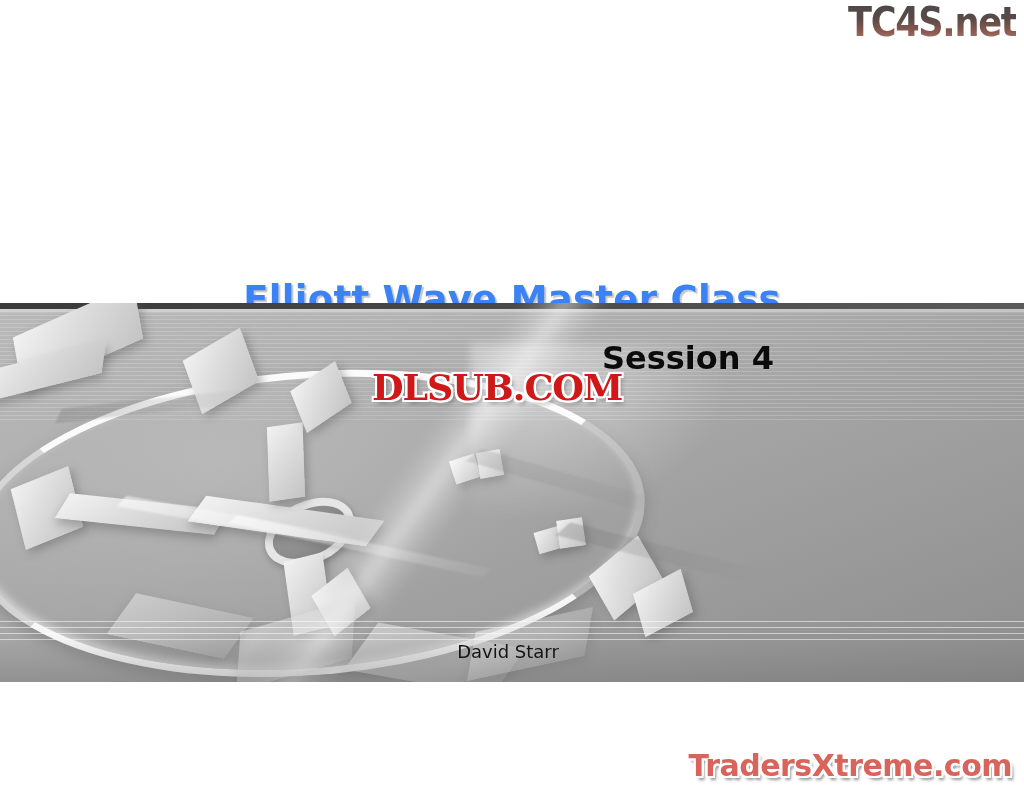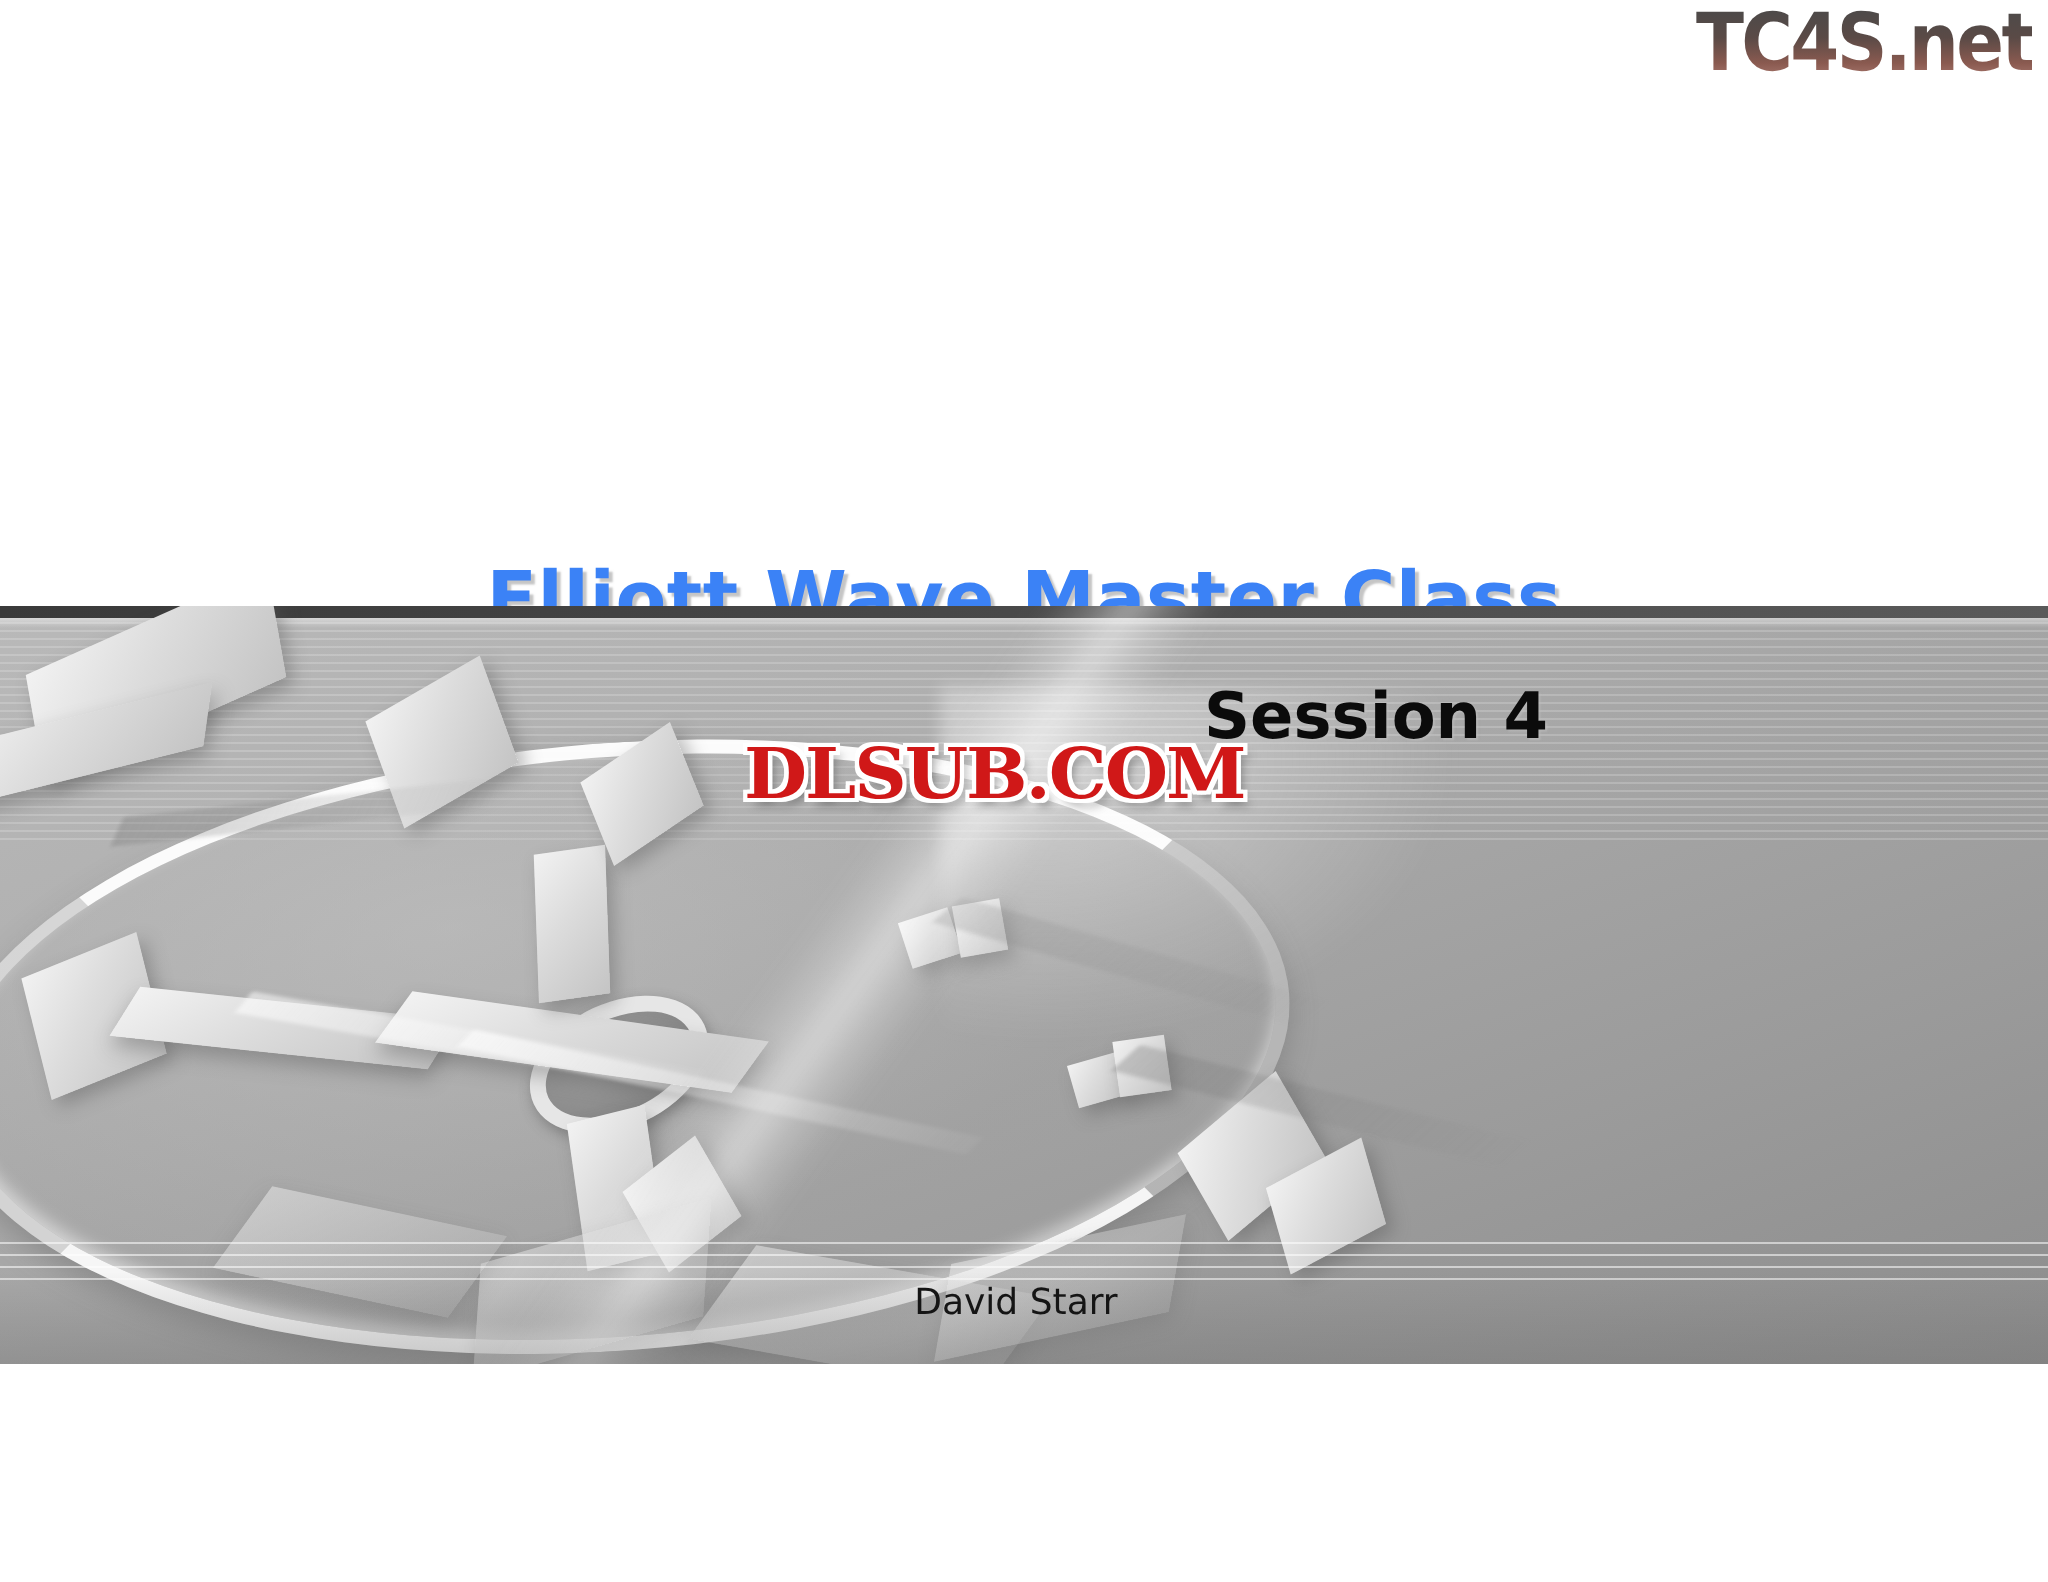--- a/index.html
+++ b/index.html
@@ -334,14 +334,15 @@
     <div class="band-scanlines-lower"></div>
     <div class="band-bottom-shade"></div>
   </div>
 
   <div class="session-label">Session 4</div>
 
   <div class="dlsub-watermark">DLSUB.COM</div>
 
   <div class="presenter-name">David Starr</div>
 
+  <div class="tx-logo">TradersXtreme.com</div>
 
 </div>
 
 </body></html>

